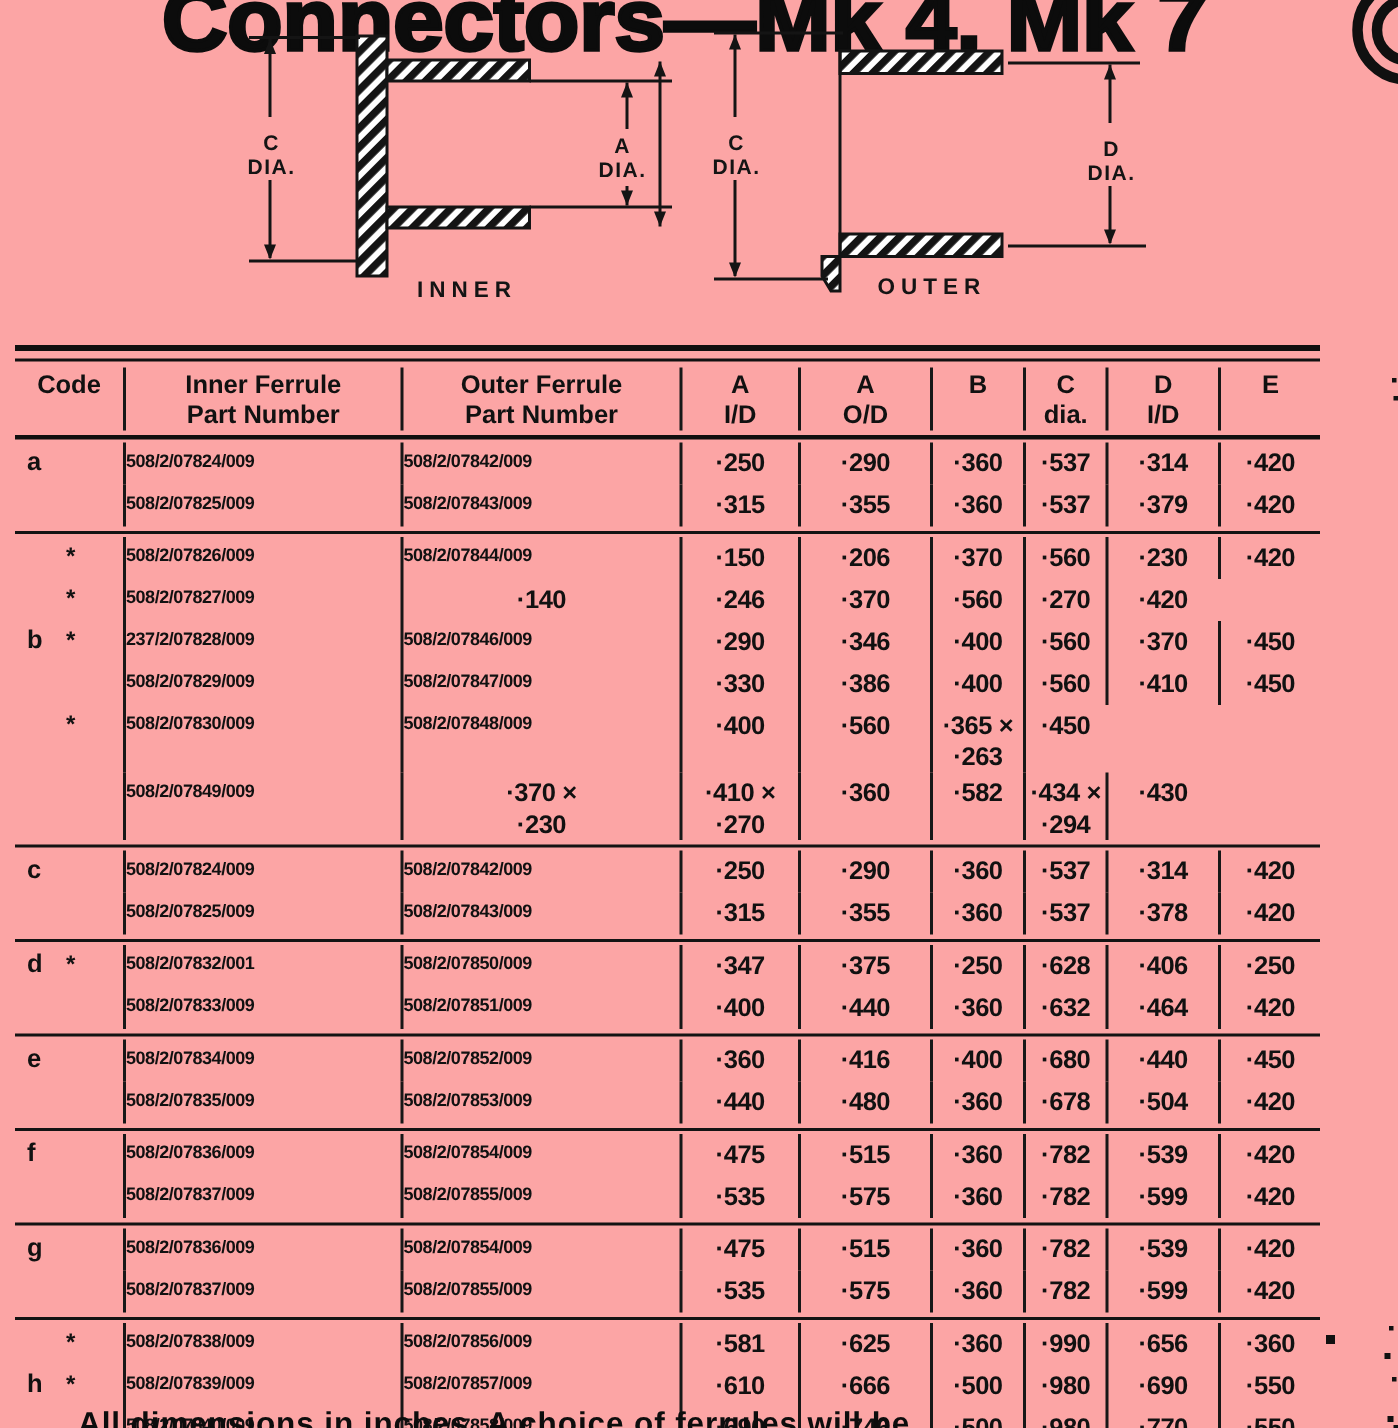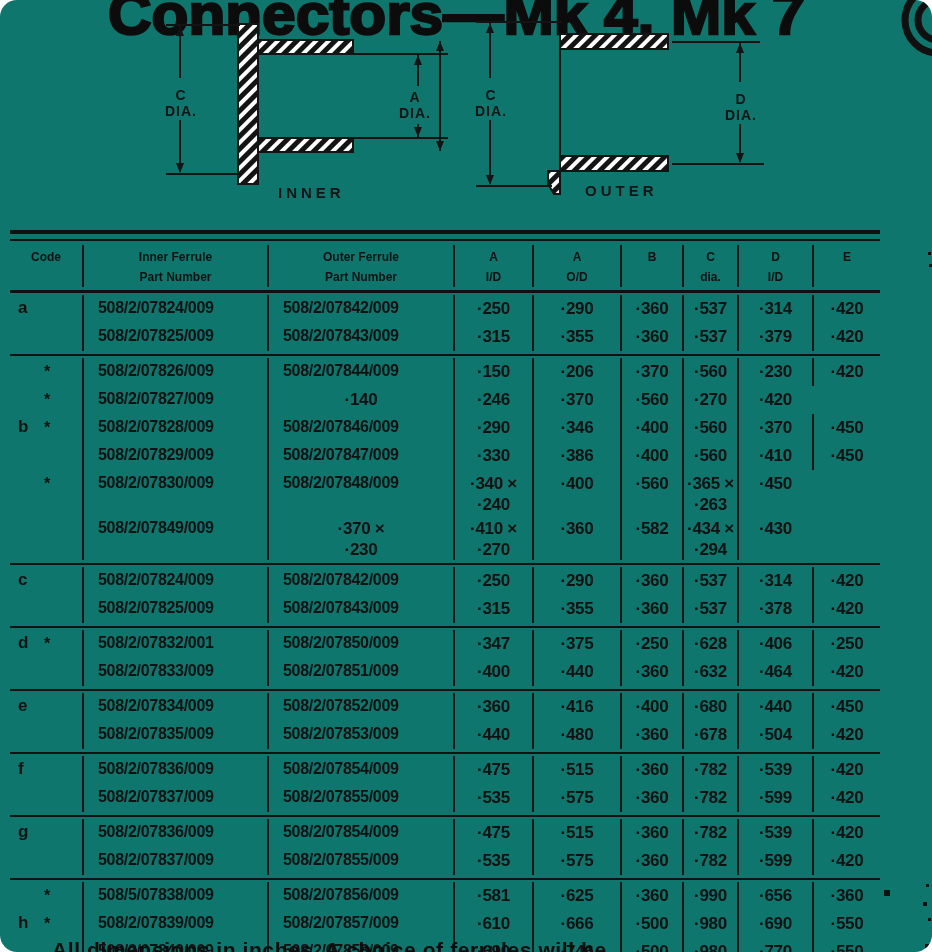--- a/index.html
+++ b/index.html
@@ -1,21 +1,21 @@
 <!DOCTYPE html>
 <html><head>
 <meta charset="utf-8">
 <style>
   html,body{margin:0;padding:0;}
   body{
     width:932px;height:952px;overflow:hidden;position:relative;
     background:#ffffff;color:#111;
     font-family:"Liberation Sans", sans-serif;
   }
-  .sheet{position:absolute;inset:0;width:932px;height:952px;overflow:hidden;background:#0f766e;border-radius:17px;}
+  .sheet{position:absolute;inset:0;width:932px;height:952px;overflow:hidden;background:#fca5a5;}
 
   
   .title{
     position:absolute;top:-20px;left:108px;width:800px;height:68px;overflow:hidden;
     font-size:58px;font-weight:bold;letter-spacing:0px;white-space:nowrap;
     color:#0c0c0c;
     -webkit-text-stroke:2.4px #0c0c0c;
     transform:scaleX(1.04);transform-origin:left top;
   }
   .corner-arcs{position:absolute;top:0;right:0;}
@@ -27,29 +27,29 @@
 
   
   .ftable{position:absolute;top:230px;left:10px;width:870px;}
   .rule-top{height:5px;border-top:4px solid #101010;border-bottom:2px solid #101010;}
   .row{
     display:grid;
     grid-template-columns:72px 185px 186px 79px 88px 62px 55px 75px 68px;
     align-items:stretch;
   }
   .header-row{border-bottom:3px solid #101010;padding:4px 0 3px 0;}
-  .hcell{text-align:center;font-weight:bold;font-size:12px;line-height:20px;padding-top:2px;}
+  .hcell{text-align:center;font-weight:bold;font-size:17px;line-height:20px;padding-top:2px;}
   .col1,.col2,.col3,.col4,.col5,.col6,.col7,.col8{border-left:2px solid #171717;}
   .sec{padding:2px 0 3px 0;border-bottom:2px solid #131313;}
   .sec:last-child{border-bottom:none;}
   .cell{font-weight:bold;min-height:25px;}
   .codecell{display:flex;align-items:flex-start;padding-left:8px;font-size:17px;line-height:25px;}
   .codeletter{display:inline-block;width:26px;}
   .star{display:inline-block;width:16px;font-size:16px;position:relative;top:1px;}
-  .pncell{font-size:16px;line-height:25px;letter-spacing:-0.3px;padding-left:14px;white-space:pre-line;}
+  .pncell{font-size:12px;line-height:25px;letter-spacing:-0.3px;white-space:pre-line;}
   .numcell{font-size:17px;line-height:21px;padding-top:3px;text-align:center;white-space:pre-line;letter-spacing:-0.3px;}
 
   
   .footer-cut{
     position:absolute;top:938px;left:52px;width:820px;height:20px;overflow:hidden;
     font-size:21px;font-weight:bold;letter-spacing:0.6px;color:#0d0d0d;white-space:nowrap;
   }
   
   .dot{position:absolute;background:#111;}
 </style>
@@ -238,21 +238,21 @@
             <div class="cell col5 numcell">·370</div>
             <div class="cell col6 numcell">·560</div>
             <div class="cell col7 numcell">·270</div>
             <div class="cell col8 numcell">·420</div>
           </div>
           <div class="row">
             <div class="cell col0 codecell">
               <span class="codeletter">b</span>
               <span class="star">*</span>
             </div>
-            <div class="cell col1 pncell">508/2/07828/009</div>
+            <div class="cell col1 pncell">237/2/07828/009</div>
             <div class="cell col2 pncell">508/2/07846/009</div>
             <div class="cell col3 numcell">·290</div>
             <div class="cell col4 numcell">·346</div>
             <div class="cell col5 numcell">·400</div>
             <div class="cell col6 numcell">·560</div>
             <div class="cell col7 numcell">·370</div>
             <div class="cell col8 numcell">·450</div>
           </div>
           <div class="row">
             <div class="cell col0 codecell">
@@ -268,22 +268,20 @@
             <div class="cell col7 numcell">·410</div>
             <div class="cell col8 numcell">·450</div>
           </div>
           <div class="row">
             <div class="cell col0 codecell">
               <span class="codeletter"></span>
               <span class="star">*</span>
             </div>
             <div class="cell col1 pncell">508/2/07830/009</div>
             <div class="cell col2 pncell">508/2/07848/009</div>
-            <div class="cell col4 numcell">·340 ×
-·240</div>
             <div class="cell col5 numcell">·400</div>
             <div class="cell col6 numcell">·560</div>
             <div class="cell col7 numcell">·365 ×
 ·263</div>
             <div class="cell col8 numcell">·450</div>
           </div>
           <div class="row">
             <div class="cell col0 codecell">
               <span class="codeletter"></span>
               <span class="star"></span>
@@ -449,21 +447,21 @@
             <div class="cell col7 numcell">·599</div>
             <div class="cell col8 numcell">·420</div>
           </div>
         </div>
         <div class="sec">
           <div class="row">
             <div class="cell col0 codecell">
               <span class="codeletter"></span>
               <span class="star">*</span>
             </div>
-            <div class="cell col1 pncell">508/5/07838/009</div>
+            <div class="cell col1 pncell">508/2/07838/009</div>
             <div class="cell col2 pncell">508/2/07856/009</div>
             <div class="cell col3 numcell">·581</div>
             <div class="cell col4 numcell">·625</div>
             <div class="cell col5 numcell">·360</div>
             <div class="cell col6 numcell">·990</div>
             <div class="cell col7 numcell">·656</div>
             <div class="cell col8 numcell">·360</div>
           </div>
           <div class="row">
             <div class="cell col0 codecell">

